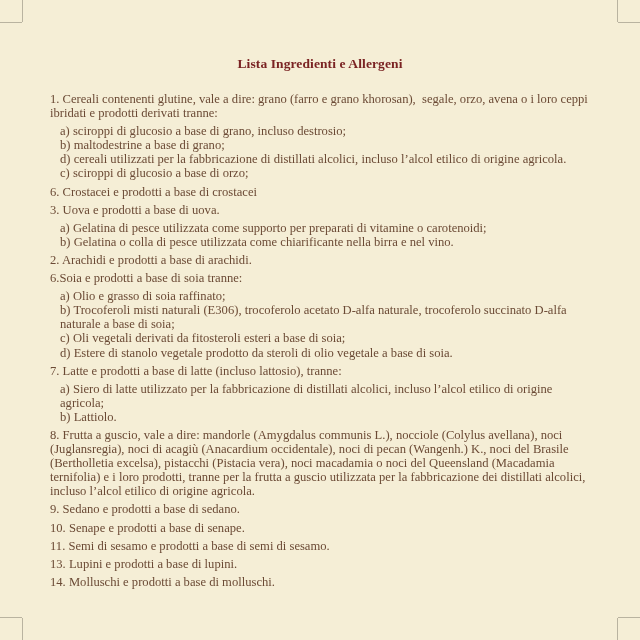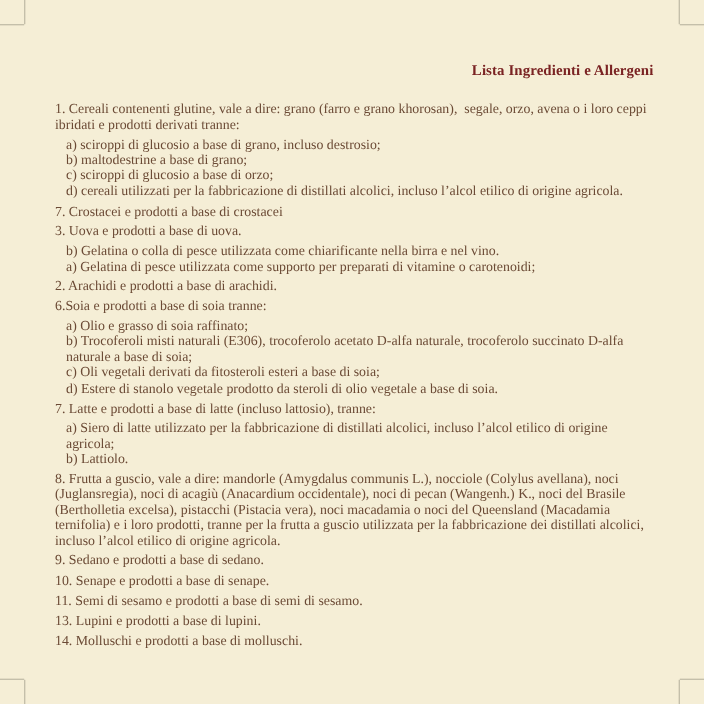--- a/index.html
+++ b/index.html
@@ -52,21 +52,21 @@
     top: 0;
     width: 640px;
     height: 640px;
     box-sizing: border-box;
     padding: 0 46px;
   }
 
   .doc-title {
     margin: 0;
     padding-top: 56px;
-    text-align: right;
+    text-align: center;
     font-size: 13.5px;
     font-weight: bold;
     color: #7a2323;
     letter-spacing: 0.1px;
   }
 
   .allergen-list {
     margin: 0;
     padding: 0;
     list-style: none;
@@ -109,26 +109,26 @@
 
 <div class="page">
   <h1 class="doc-title">Lista Ingredienti e Allergeni</h1>
 
   <div class="list-top-gap"></div>
 
   <ul class="allergen-list">
       <li class="allergen-item">1. Cereali contenenti glutine, vale a dire: grano (farro e grano khorosan),  segale, orzo, avena o i loro ceppi ibridati e prodotti derivati tranne:</li>
       <li class="sub-item">a) sciroppi di glucosio a base di grano, incluso destrosio;</li>
       <li class="sub-item">b) maltodestrine a base di grano;</li>
+      <li class="sub-item">d) cereali utilizzati per la fabbricazione di distillati alcolici, incluso l’alcol etilico di origine agricola.</li>
       <li class="sub-item">c) sciroppi di glucosio a base di orzo;</li>
-      <li class="sub-item">d) cereali utilizzati per la fabbricazione di distillati alcolici, incluso l’alcol etilico di origine agricola.</li>
-      <li class="allergen-item">7. Crostacei e prodotti a base di crostacei</li>
+      <li class="allergen-item">6. Crostacei e prodotti a base di crostacei</li>
       <li class="allergen-item">3. Uova e prodotti a base di uova.</li>
+      <li class="sub-item">a) Gelatina di pesce utilizzata come supporto per preparati di vitamine o carotenoidi;</li>
       <li class="sub-item">b) Gelatina o colla di pesce utilizzata come chiarificante nella birra e nel vino.</li>
-      <li class="sub-item">a) Gelatina di pesce utilizzata come supporto per preparati di vitamine o carotenoidi;</li>
       <li class="allergen-item">2. Arachidi e prodotti a base di arachidi.</li>
       <li class="allergen-item">6.Soia e prodotti a base di soia tranne:</li>
       <li class="sub-item">a) Olio e grasso di soia raffinato;</li>
       <li class="sub-item">b) Trocoferoli misti naturali (E306), trocoferolo acetato D-alfa naturale, trocoferolo succinato D-alfa naturale a base di soia;</li>
       <li class="sub-item">c) Oli vegetali derivati da fitosteroli esteri a base di soia;</li>
       <li class="sub-item">d) Estere di stanolo vegetale prodotto da steroli di olio vegetale a base di soia.</li>
       <li class="allergen-item">7. Latte e prodotti a base di latte (incluso lattosio), tranne:</li>
       <li class="sub-item">a) Siero di latte utilizzato per la fabbricazione di distillati alcolici, incluso l’alcol etilico di origine agricola;</li>
       <li class="sub-item">b) Lattiolo.</li>
       <li class="allergen-item">8. Frutta a guscio, vale a dire: mandorle (Amygdalus communis L.), nocciole (Colylus avellana), noci (Juglansregia), noci di acagiù (Anacardium occidentale), noci di pecan (Wangenh.) K., noci del Brasile (Bertholletia excelsa), pistacchi (Pistacia vera), noci macadamia o noci del Queensland (Macadamia ternifolia) e i loro prodotti, tranne per la frutta a guscio utilizzata per la fabbricazione dei distillati alcolici, incluso l’alcol etilico di origine agricola.</li>

